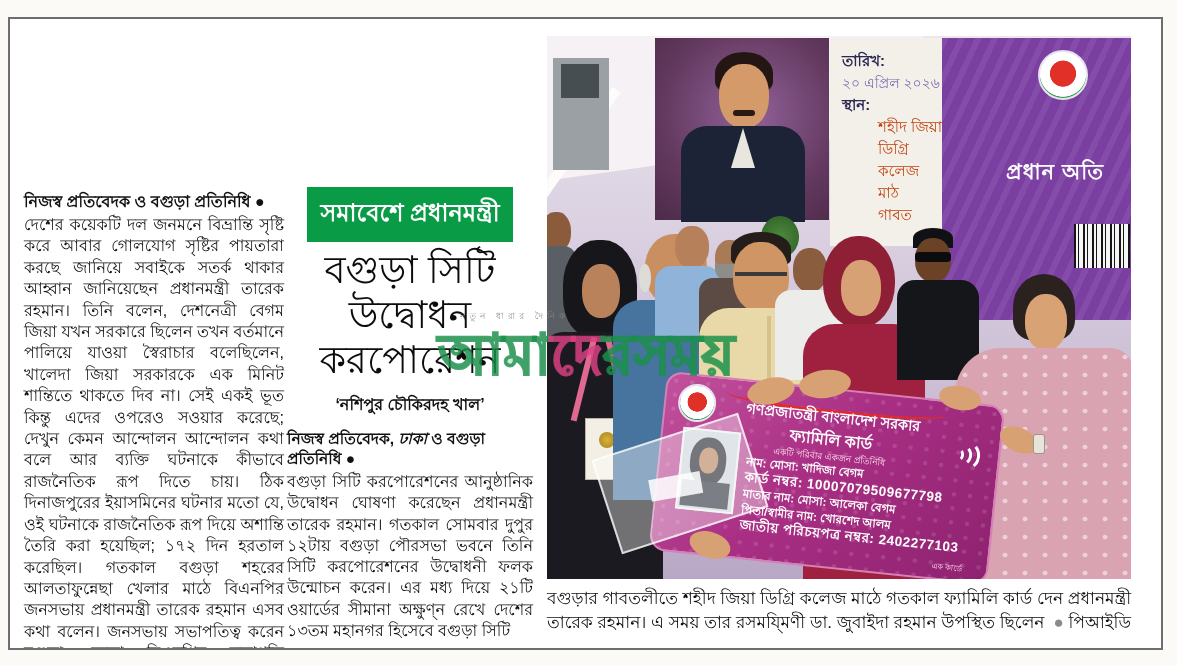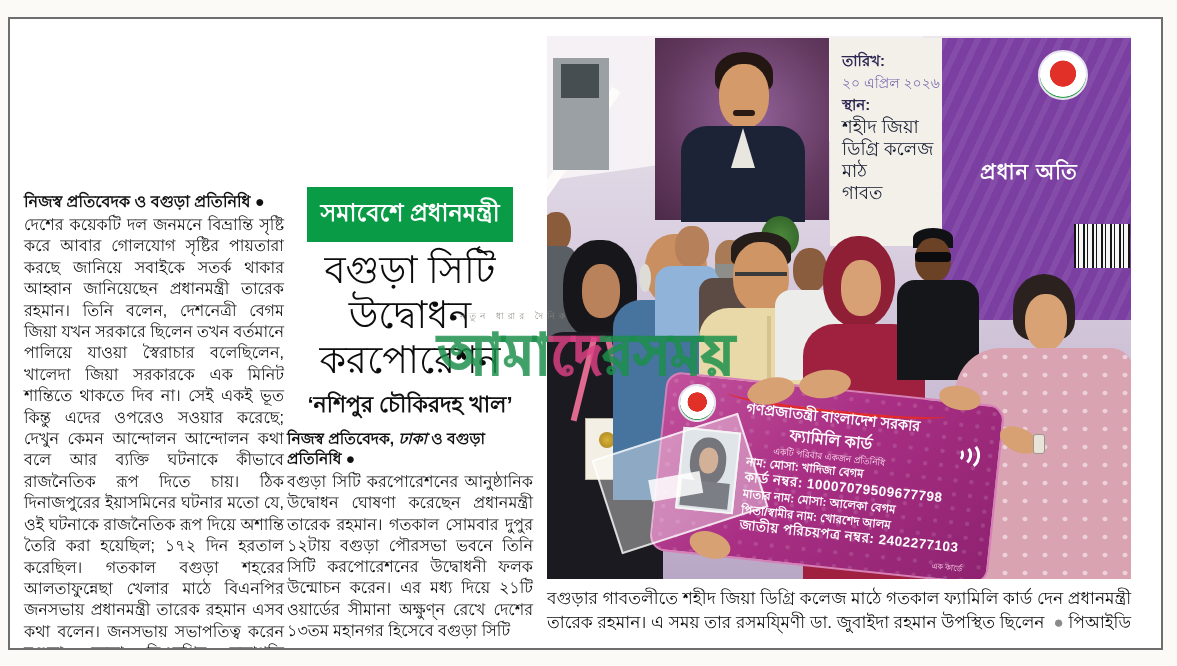--- a/index.html
+++ b/index.html
@@ -19,21 +19,21 @@
   .col1{position:absolute;left:14px;top:172px;width:260px;}
   .byline{font-size:16px;font-weight:700;line-height:21px;margin-bottom:2px;}
   .body-text{font-size:16px;line-height:21.4px;text-align:justify;margin:0;}
   
   .col2{position:absolute;left:277px;top:168px;width:246px;text-align:center;}
   .kicker{
     display:inline-block;background:#0a9b47;color:#ffffff;font-size:24px;
     font-weight:700;padding:7px 13px 8px;margin-bottom:6px;
   }
   .h2{font-size:38px;font-weight:400;line-height:45px;color:#0c0c0c;}
-  .subhead{font-size:22px;font-weight:700;line-height:26px;margin-top:9px;}
+  .subhead{font-size:16px;font-weight:700;line-height:26px;margin-top:9px;}
   .byline2{text-align:left;font-size:15.5px;font-weight:700;line-height:20px;margin-top:11px;}
   .byline2 em{font-style:italic;}
   .body2{font-size:16px;line-height:21.3px;text-align:justify;margin:2px 0 0;}
   
   .photo{
     position:absolute;left:537px;top:17px;width:584px;height:543px;overflow:hidden;
     background:linear-gradient(180deg,#ece6ee 0%,#d9cfe0 38%,#b9a7c6 100%);
   }
   .photo *{position:absolute;}
   .tent-strip{left:-40px;top:-30px;width:420px;height:150px;background:#f5f1f4;transform:rotate(-8deg);}
@@ -46,30 +46,30 @@
   .banner .hair{left:60px;top:14px;width:58px;height:42px;background:#241713;border-radius:50% 50% 30% 30%;}
   .banner .face{left:64px;top:26px;width:50px;height:64px;background:#d49a6a;border-radius:46%;}
   .banner .mustache{left:78px;top:72px;width:22px;height:6px;background:#2a1a14;border-radius:3px;}
   .banner .suit{left:26px;top:88px;width:124px;height:96px;background:#1c2336;border-radius:26px 26px 0 0;}
   .banner .shirt{left:76px;top:90px;width:24px;height:40px;background:#e9e6df;clip-path:polygon(50% 0,0 100%,100% 100%);}
   
   .info-panel{left:283px;top:2px;width:112px;height:208px;background:#f3f0ea;padding:12px 0 0 12px;box-sizing:border-box;}
   .info-panel div{position:static;}
   .ip-label{font-size:15px;font-weight:700;color:#2c2651;line-height:22px;}
   .ip-value{font-size:14px;color:#7b68ae;line-height:22px;}
-  .ip-venue{font-size:18px;color:#0f172a;line-height:22px;}
+  .ip-venue{font-size:15px;color:#c2410c;line-height:22px;margin-left:36px;}
   
   .right-panel{left:395px;top:2px;width:189px;height:282px;
     background:#7b3fa2;
     background-image:repeating-linear-gradient(115deg,rgba(255,255,255,0.07) 0 6px,transparent 6px 15px);}
   .seal{border-radius:50%;
     background:radial-gradient(circle at 50% 47%,#e03028 0 38%,#ffffff 40% 68%,#2f9e4b 70% 80%,#ffffff 82% 100%);
     border:2px solid #e7e3ee;}
   .seal-right{left:96px;top:12px;width:46px;height:46px;}
-  .chief-guest{left:38px;top:118px;width:150px;font-size:21px;font-weight:700;color:#fff;letter-spacing:1px;}
+  .chief-guest{left:38px;top:118px;width:150px;font-size:21px;font-weight:700;color:#fff;letter-spacing:1px;text-align:center;}
   .barcode{left:132px;top:186px;width:56px;height:44px;background:#f6f6f6;
     background-image:repeating-linear-gradient(90deg,#151515 0 2px,#f6f6f6 2px 4px,#151515 4px 5px,#f6f6f6 5px 9px);}
   .foliage{left:214px;top:180px;width:38px;height:42px;background:radial-gradient(circle,#4d8a3c,#2d5c26);border-radius:50%;}
   
   .head{border-radius:46%;background:#c78f63;}
   .person-far-left .torso{left:-14px;top:210px;width:44px;height:120px;background:#5a5f66;border-radius:14px;}
   .person-far-left .head{left:-6px;top:176px;width:30px;height:40px;background:#8a5c3c;}
   .hijab .hood{left:16px;top:204px;width:74px;height:98px;background:#17161b;border-radius:46% 46% 40% 40%;}
   .hijab .face{left:35px;top:228px;width:38px;height:54px;background:#b9825a;border-radius:46%;}
   .hijab .robe{left:-4px;top:296px;width:120px;height:250px;background:#1b1a20;border-radius:20px 34px 0 0;}

